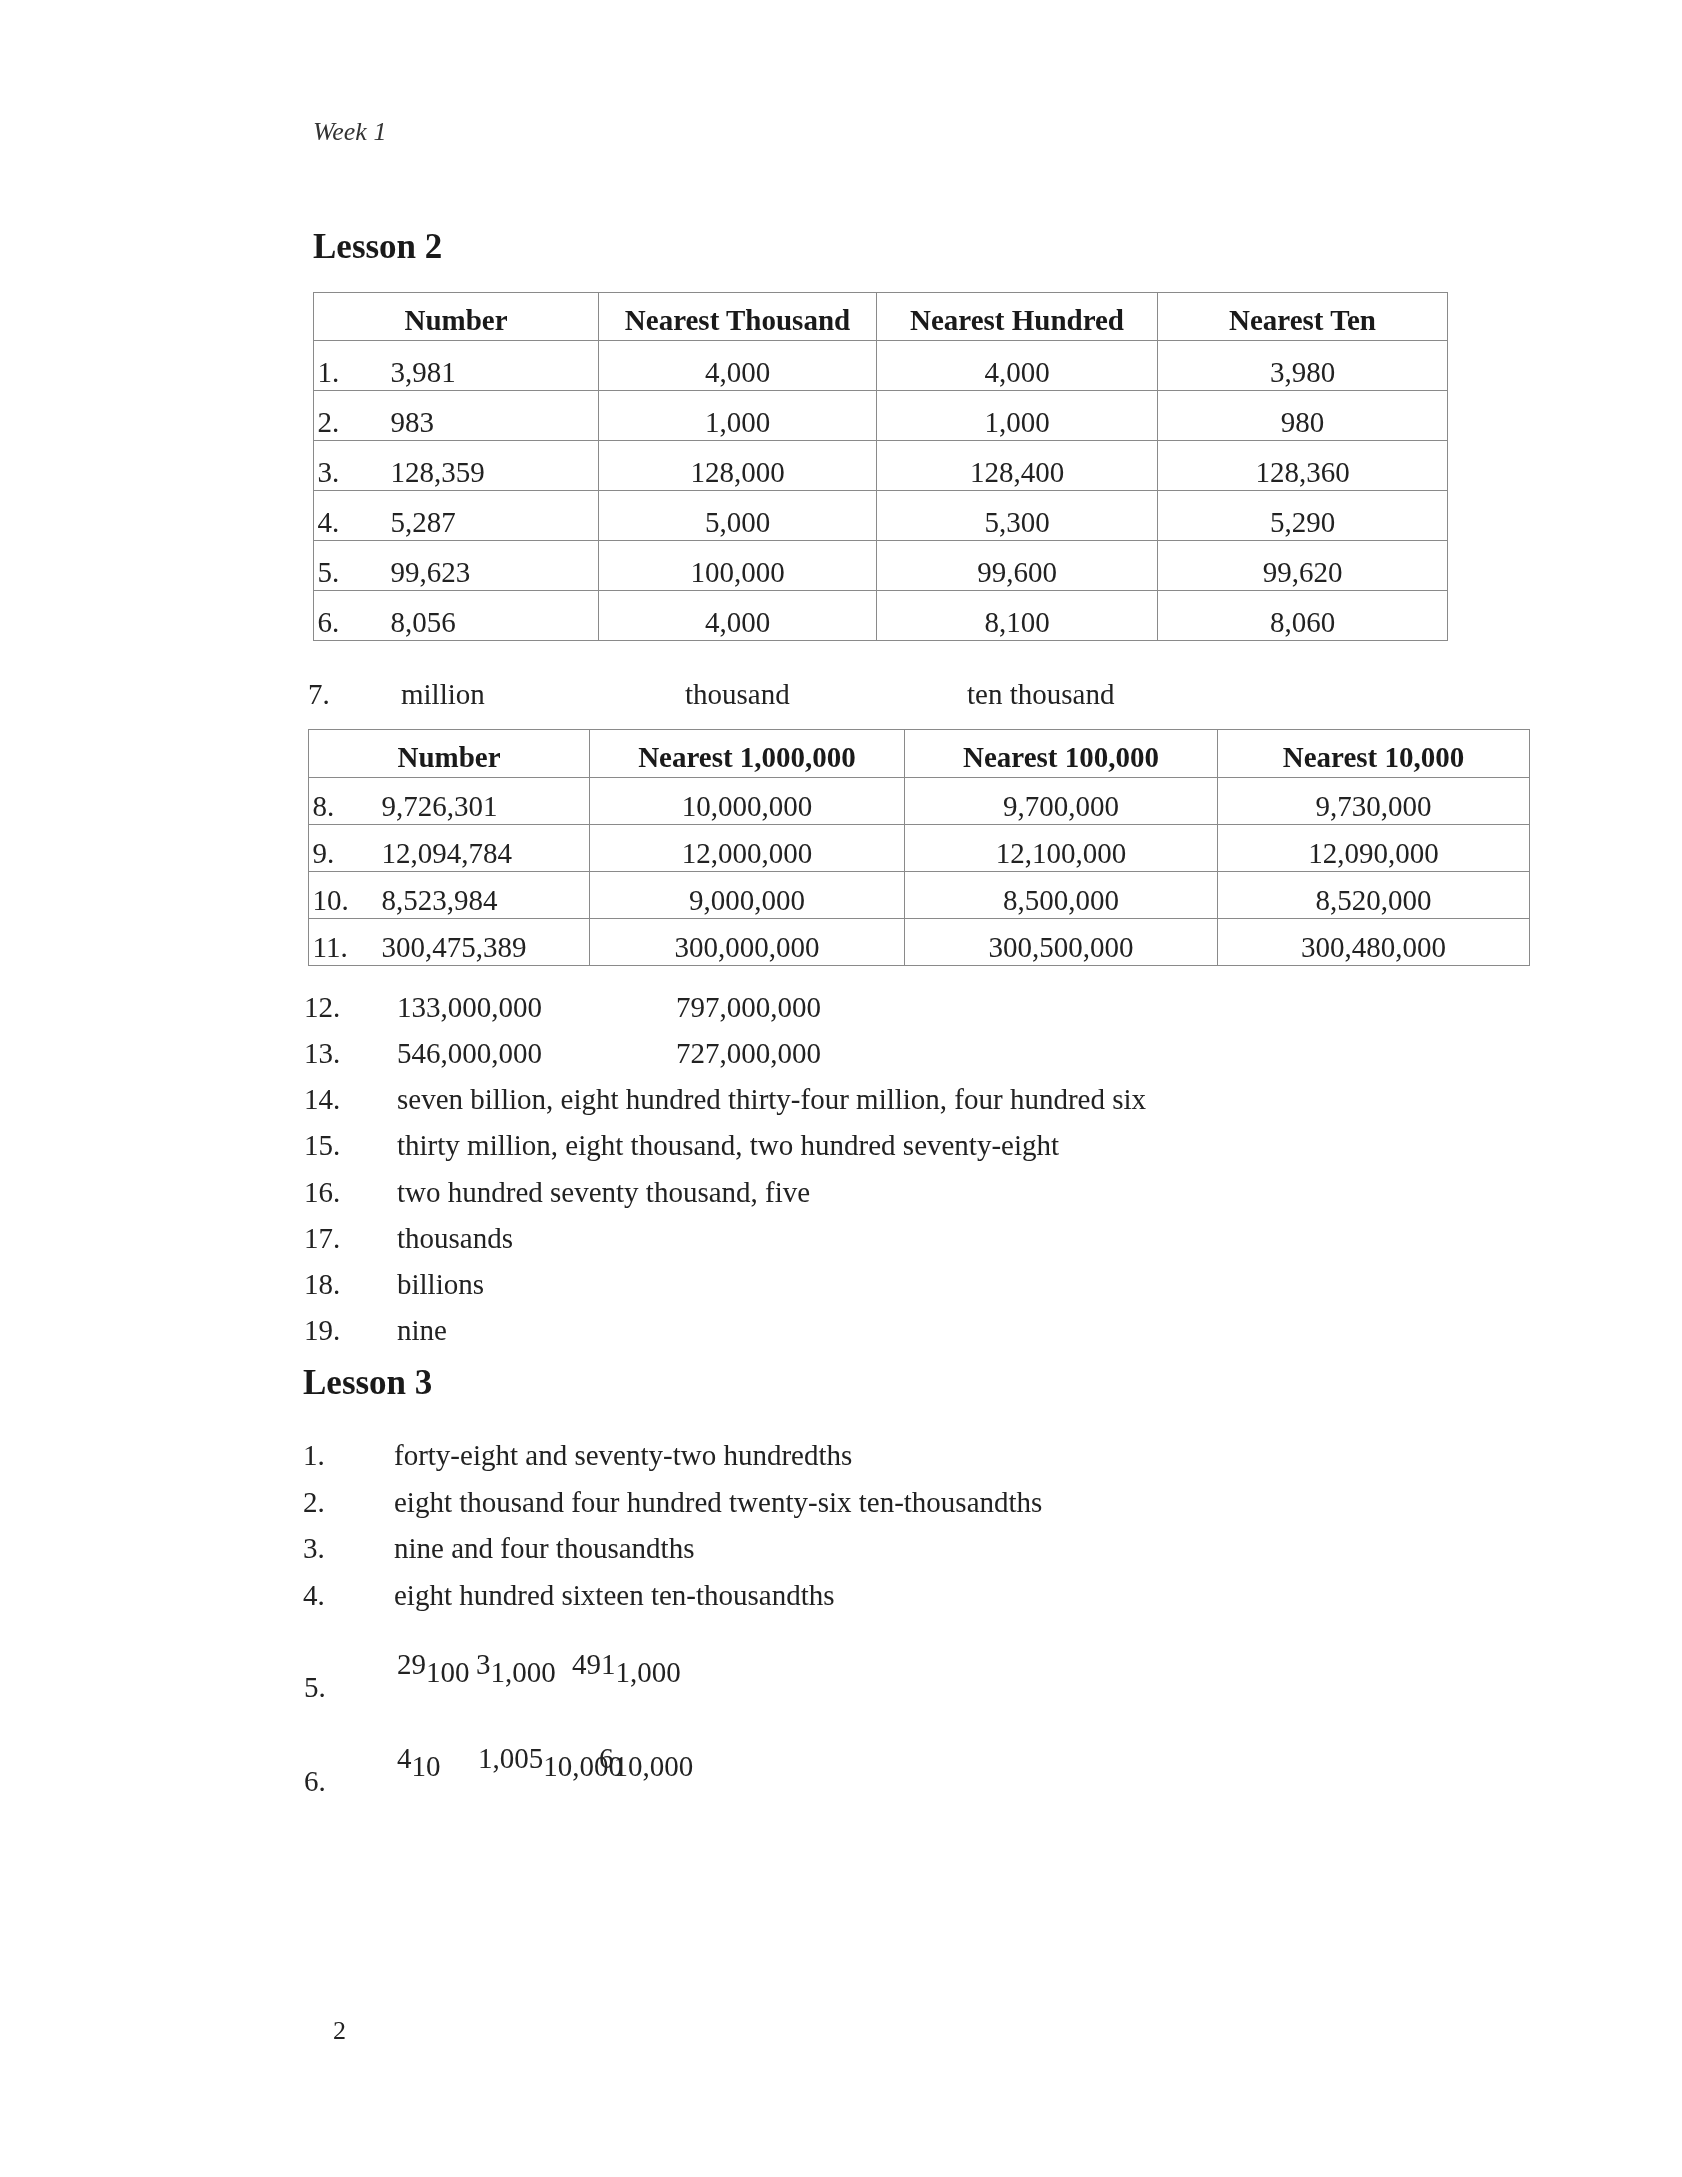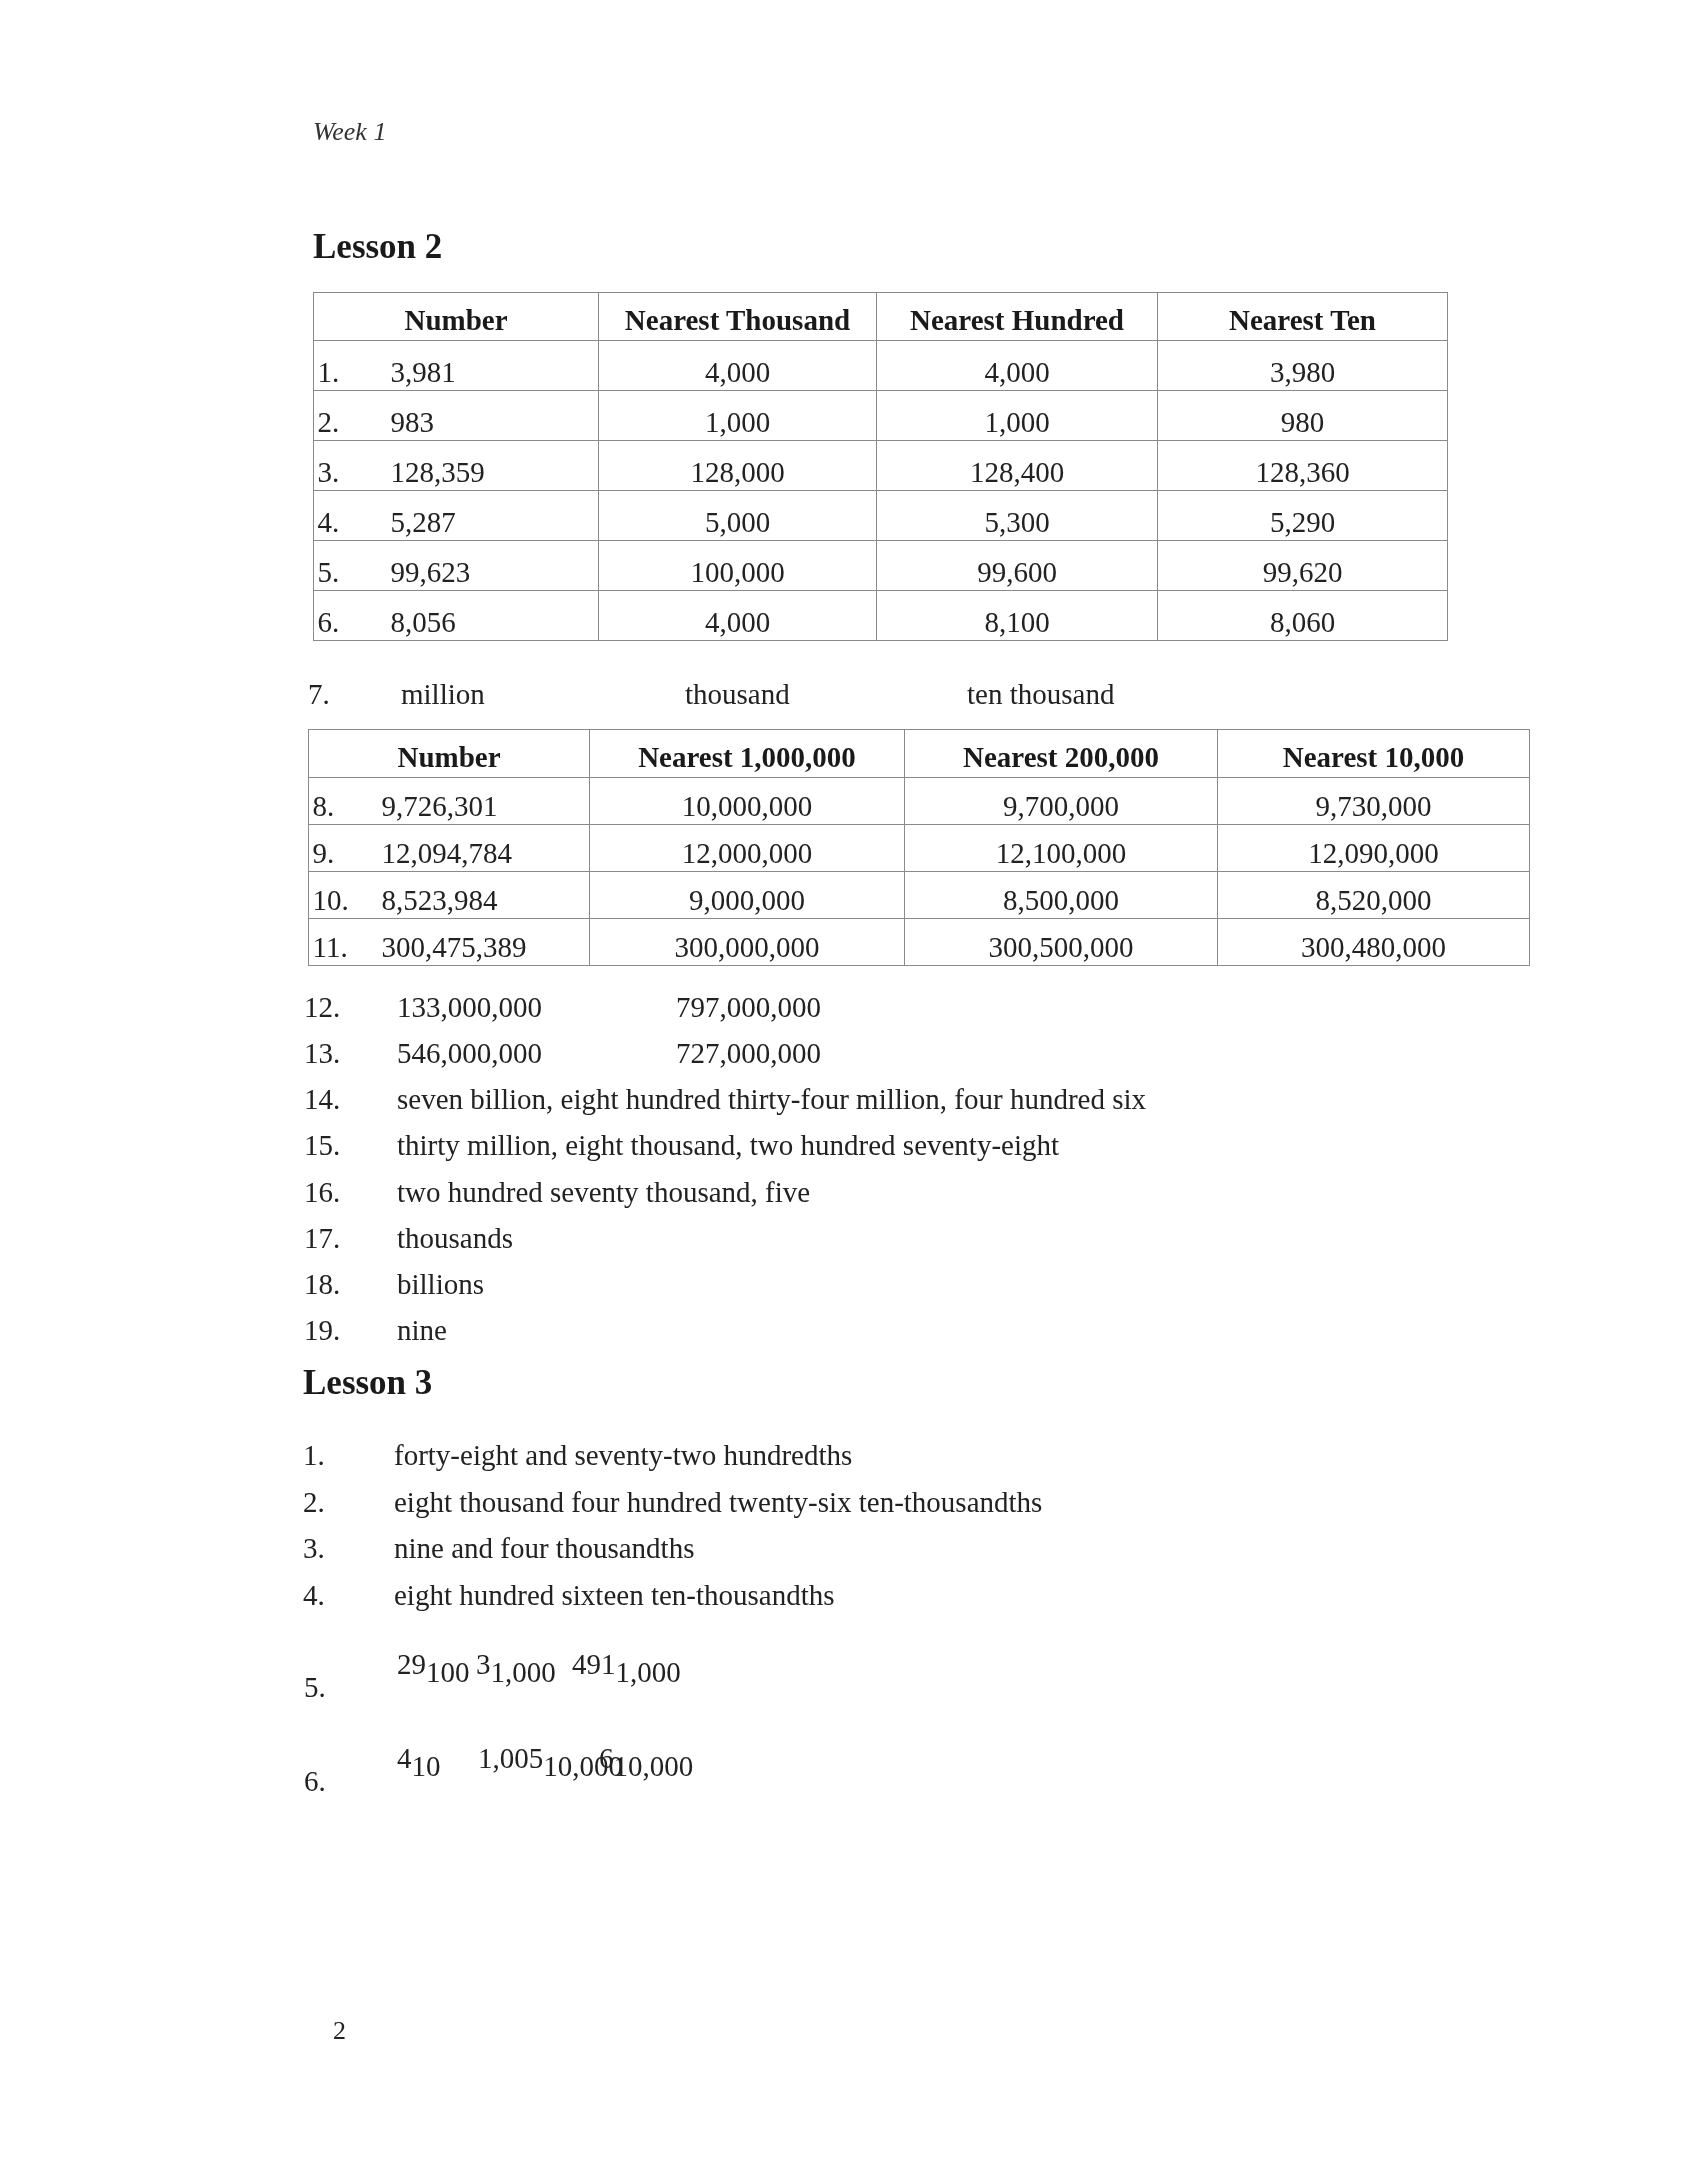--- a/index.html
+++ b/index.html
@@ -117,21 +117,21 @@
   <colgroup>
       <col class="c0">
       <col class="c1">
       <col class="c2">
       <col class="c3">
     </colgroup>
   <tbody>
       <tr class="h">
     <th>Number</th>
     <th>Nearest 1,000,000</th>
-    <th>Nearest 200,000</th>
+    <th>Nearest 100,000</th>
     <th>Nearest 10,000</th>
   </tr>
   <tr class="r">
     <td class="num"><span class="idx">8.</span><span>9,726,301</span></td>
     <td>10,000,000</td>
     <td>9,700,000</td>
     <td>9,730,000</td>
   </tr>
   <tr class="r">
     <td class="num"><span class="idx">9.</span><span>12,094,784</span></td>

